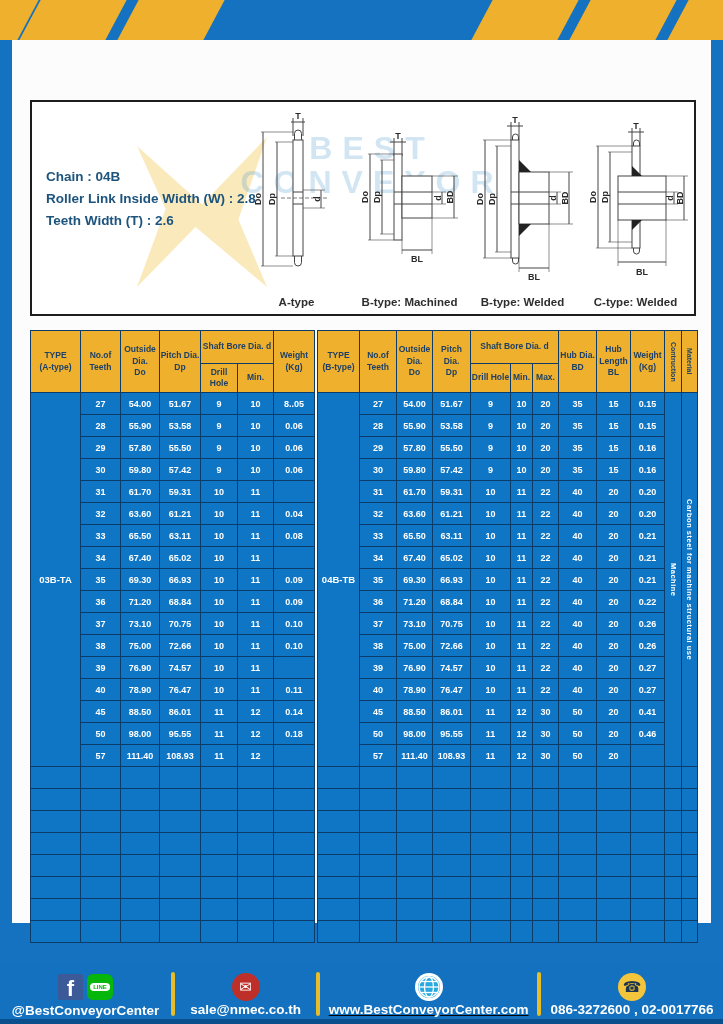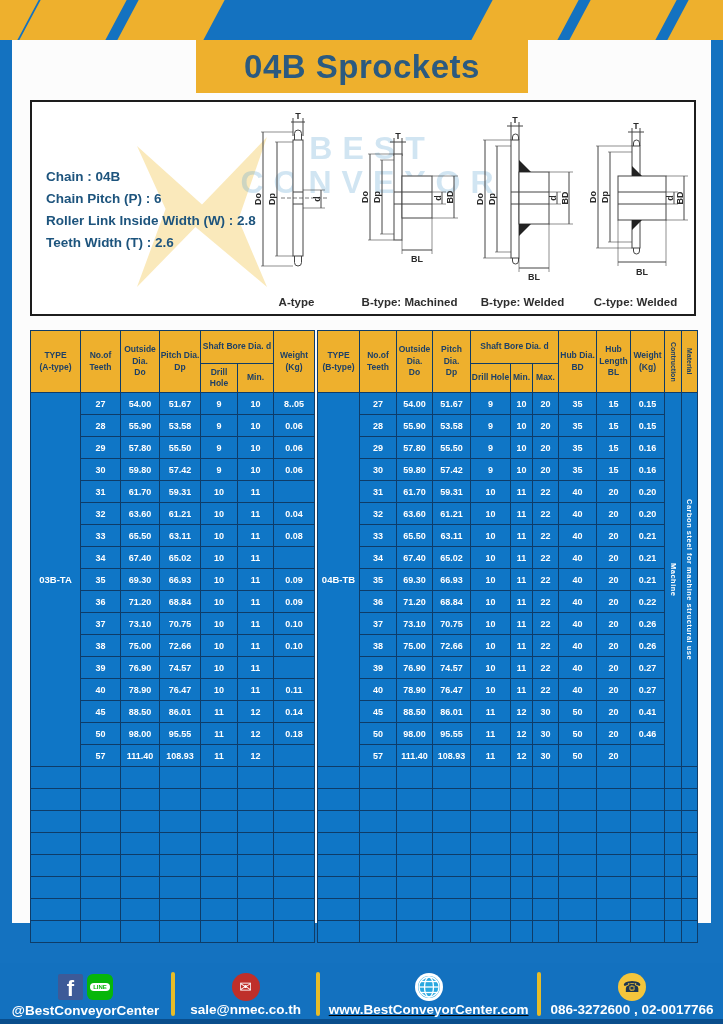--- a/index.html
+++ b/index.html
@@ -74,34 +74,30 @@
   <div class="stripe" style="left:-58px"></div>
   <div class="stripe" style="left:30px"></div>
   <div class="stripe" style="left:128px"></div>
   <div class="stripe" style="left:482px"></div>
   <div class="stripe" style="left:580px"></div>
   <div class="stripe" style="left:678px"></div>
 </div>
 
 <div class="content">
 
-  <div class="title-box">
-    <span>04B Sprockets</span>
-  </div>
 
   <div class="diagram-box">
     <div class="wm-logo"></div>
     <div class="watermark">
       <div>BEST</div>
       <div>CONVEYOR</div>
     </div>
 
     <div class="spec-block">
       <div class="spec-line">Chain : 04B</div>
-      <div class="spec-line">Chain Pitch (P) : 6</div>
       <div class="spec-line">Roller Link Inside Width (W) : 2.8</div>
       <div class="spec-line">Teeth Width (T) : 2.6</div>
     </div>
 
     <div class="figures">
 
       <div class="figure">
         <svg width="108" height="178" viewBox="0 0 108 178">
           <g stroke="#444" stroke-width="1" fill="none">
             <line x1="48" y1="10" x2="62" y2="10"></line>

